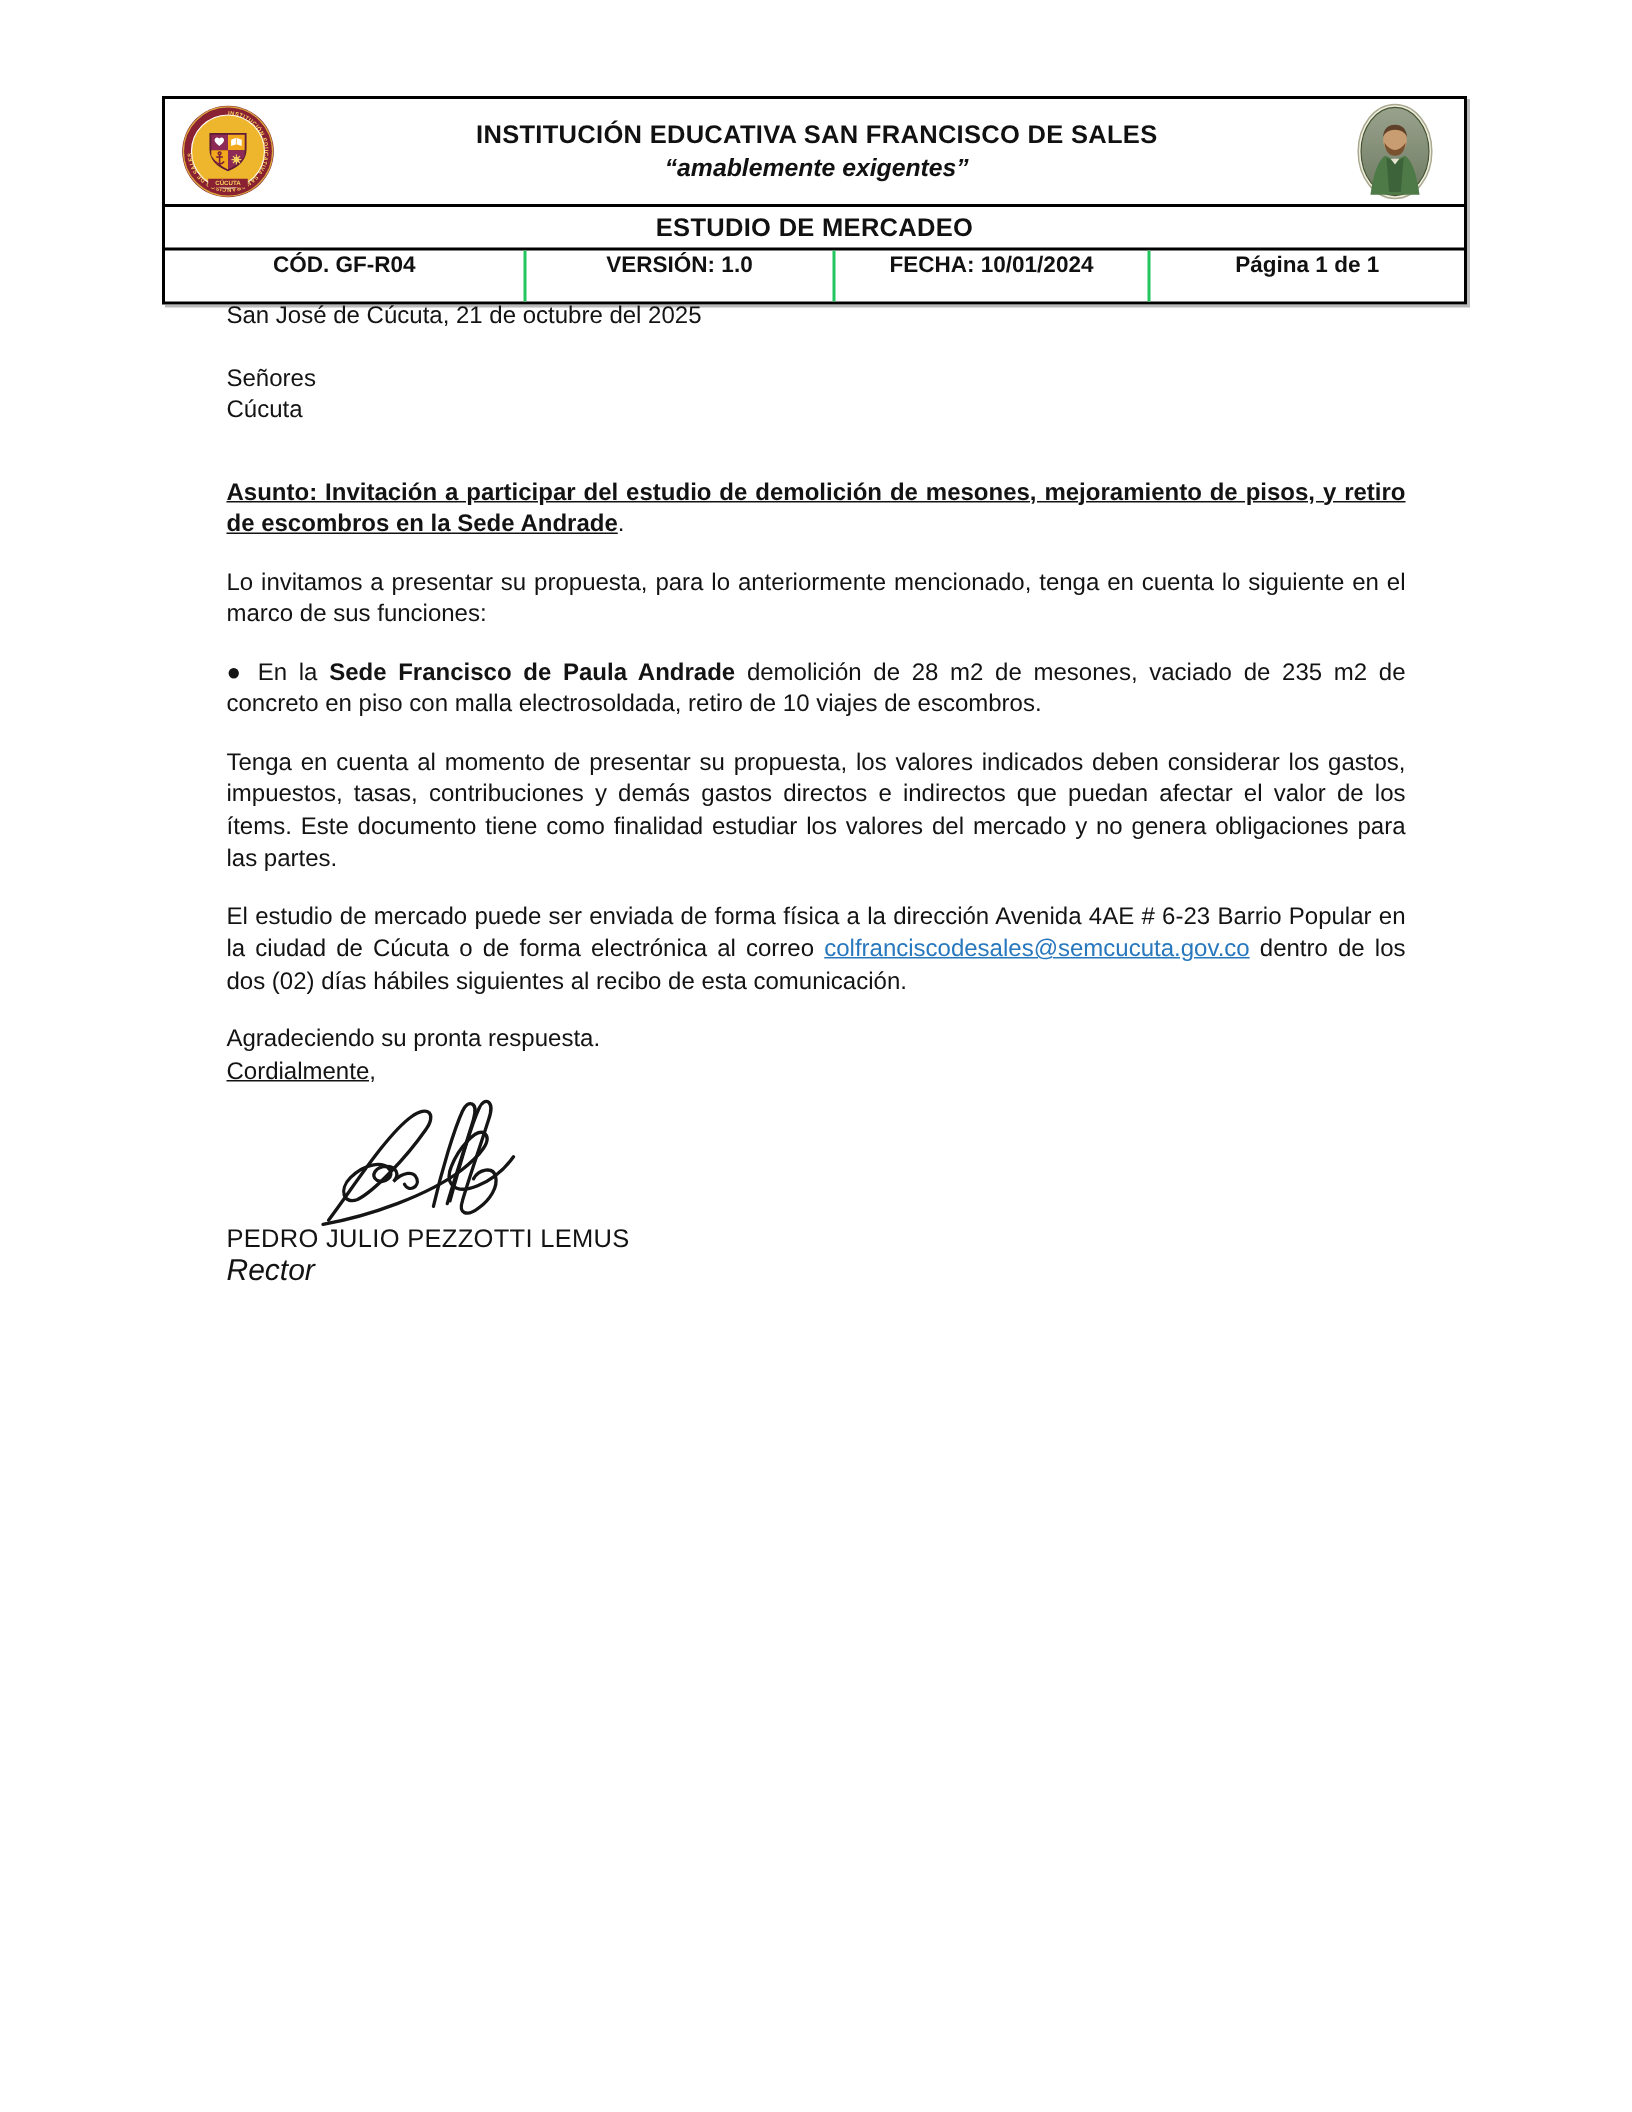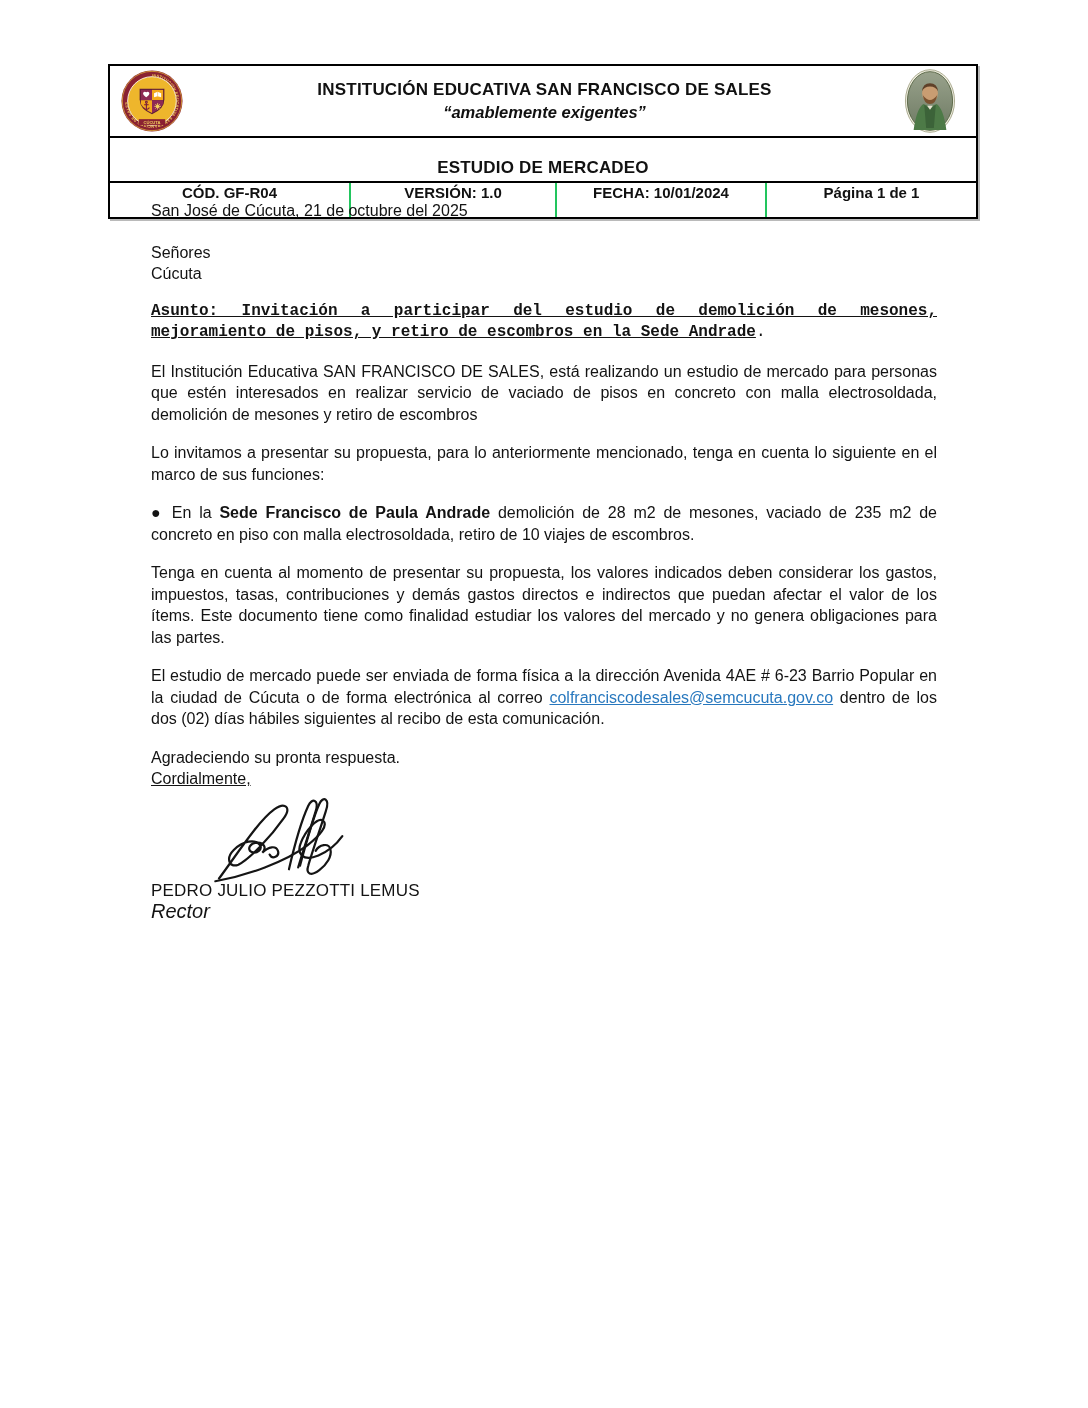--- a/index.html
+++ b/index.html
@@ -10,33 +10,33 @@
   
   .header-box{position:absolute;left:108px;top:64px;width:866px;
               border:2px solid #000;box-shadow:2px 2px 0 rgba(130,130,130,.55);}
   .hrow1{display:flex;align-items:center;height:70px;}
   .seal-wrap{flex:0 0 auto;padding-left:9px;display:flex;align-items:center;}
   .title-block{flex:1 1 auto;text-align:center;line-height:1.25;}
   .inst-title{font-size:17px;font-weight:bold;letter-spacing:.2px;}
   .motto{font-size:16.5px;font-weight:bold;font-style:italic;margin-top:2px;}
   .portrait-wrap{flex:0 0 auto;padding-right:20px;display:flex;align-items:center;}
   .hrow2{border-top:2px solid #000;text-align:center;font-size:17px;font-weight:bold;
-         padding:20px 0 3px;letter-spacing:.2px;}
+         padding:4px 0 3px;letter-spacing:.2px;}
   .hrow3{border-top:2px solid #000;display:grid;grid-template-columns:239px 206px 210px 1fr;}
   .hcell{font-size:15px;font-weight:bold;text-align:center;padding:1px 0 16px;}
   .hcell + .hcell{border-left:2px solid #22c55e;}
 
   
   .letter{position:absolute;left:151px;top:200px;width:786px;
           font-size:16px;line-height:21.5px;color:#131313;}
   .para{margin:17px 0 0 0;}
   .justify{text-align:justify;}
   .recipient{margin-top:20px;}
   .bold{font-weight:bold;}
-  .subject{margin-top:16px;font-weight:bold;text-align:justify;font-family:Liberation Mono, monospace;}
+  .subject{margin-top:33px;font-weight:bold;text-align:justify;}
   .subject .u{text-decoration:underline;}
   .subject .dot{font-weight:normal;text-decoration:none;}
   .email-link{color:#2878be;text-decoration:underline;cursor:pointer;}
   .thanks{margin-top:17px;}
   .closing{text-decoration:underline;}
   .sig-block{margin:2px 0 -12px 56px;height:90px;position:relative;z-index:2;}
   .signer-name{margin-top:10px;font-size:17px;font-weight:normal;letter-spacing:.2px;position:relative;z-index:1;}
   .signer-role{font-size:20px;font-style:italic;}
 </style>
 </head>
@@ -123,21 +123,20 @@
 
     <div>San José de Cúcuta, 21 de octubre del 2025</div>
 
     <div class="recipient">
       <div>Señores</div>
       <div>Cúcuta</div>
     </div>
 
     <div class="subject"><span class="u">Asunto: Invitación a participar del estudio de demolición de mesones, mejoramiento de pisos, y retiro de escombros en la Sede Andrade</span><span class="dot">.</span></div>
 
-    <div class="para justify">El Institución Educativa SAN FRANCISCO DE SALES, está realizando un estudio de mercado para personas que estén interesados en realizar servicio de vaciado de pisos en concreto con malla electrosoldada, demolición de mesones y retiro de escombros</div>
 
     <div class="para justify">Lo invitamos a presentar su propuesta, para lo anteriormente mencionado, tenga en cuenta lo siguiente en el marco de sus funciones:</div>
 
     <div class="para justify"><span>●</span><span> En la </span><span class="bold">Sede Francisco de Paula Andrade</span><span> demolición de 28 m2 de mesones, vaciado de 235 m2 de concreto en piso con malla electrosoldada, retiro de 10 viajes de escombros.</span></div>
 
     <div class="para justify">Tenga en cuenta al momento de presentar su propuesta, los valores indicados deben considerar los gastos, impuestos, tasas, contribuciones y demás gastos directos e indirectos que puedan afectar el valor de los ítems. Este documento tiene como finalidad estudiar los valores del mercado y no genera obligaciones para las partes.</div>
 
     <div class="para justify"><span>El estudio de mercado puede ser enviada de forma física a la dirección Avenida 4AE # 6-23 Barrio Popular en la ciudad de Cúcuta o de forma electrónica al correo </span><span class="email-link">colfranciscodesales@semcucuta.gov.co</span><span>  dentro de los dos (02) días hábiles siguientes al recibo de esta comunicación.</span></div>
 
     <div class="thanks">Agradeciendo su pronta respuesta.</div>

